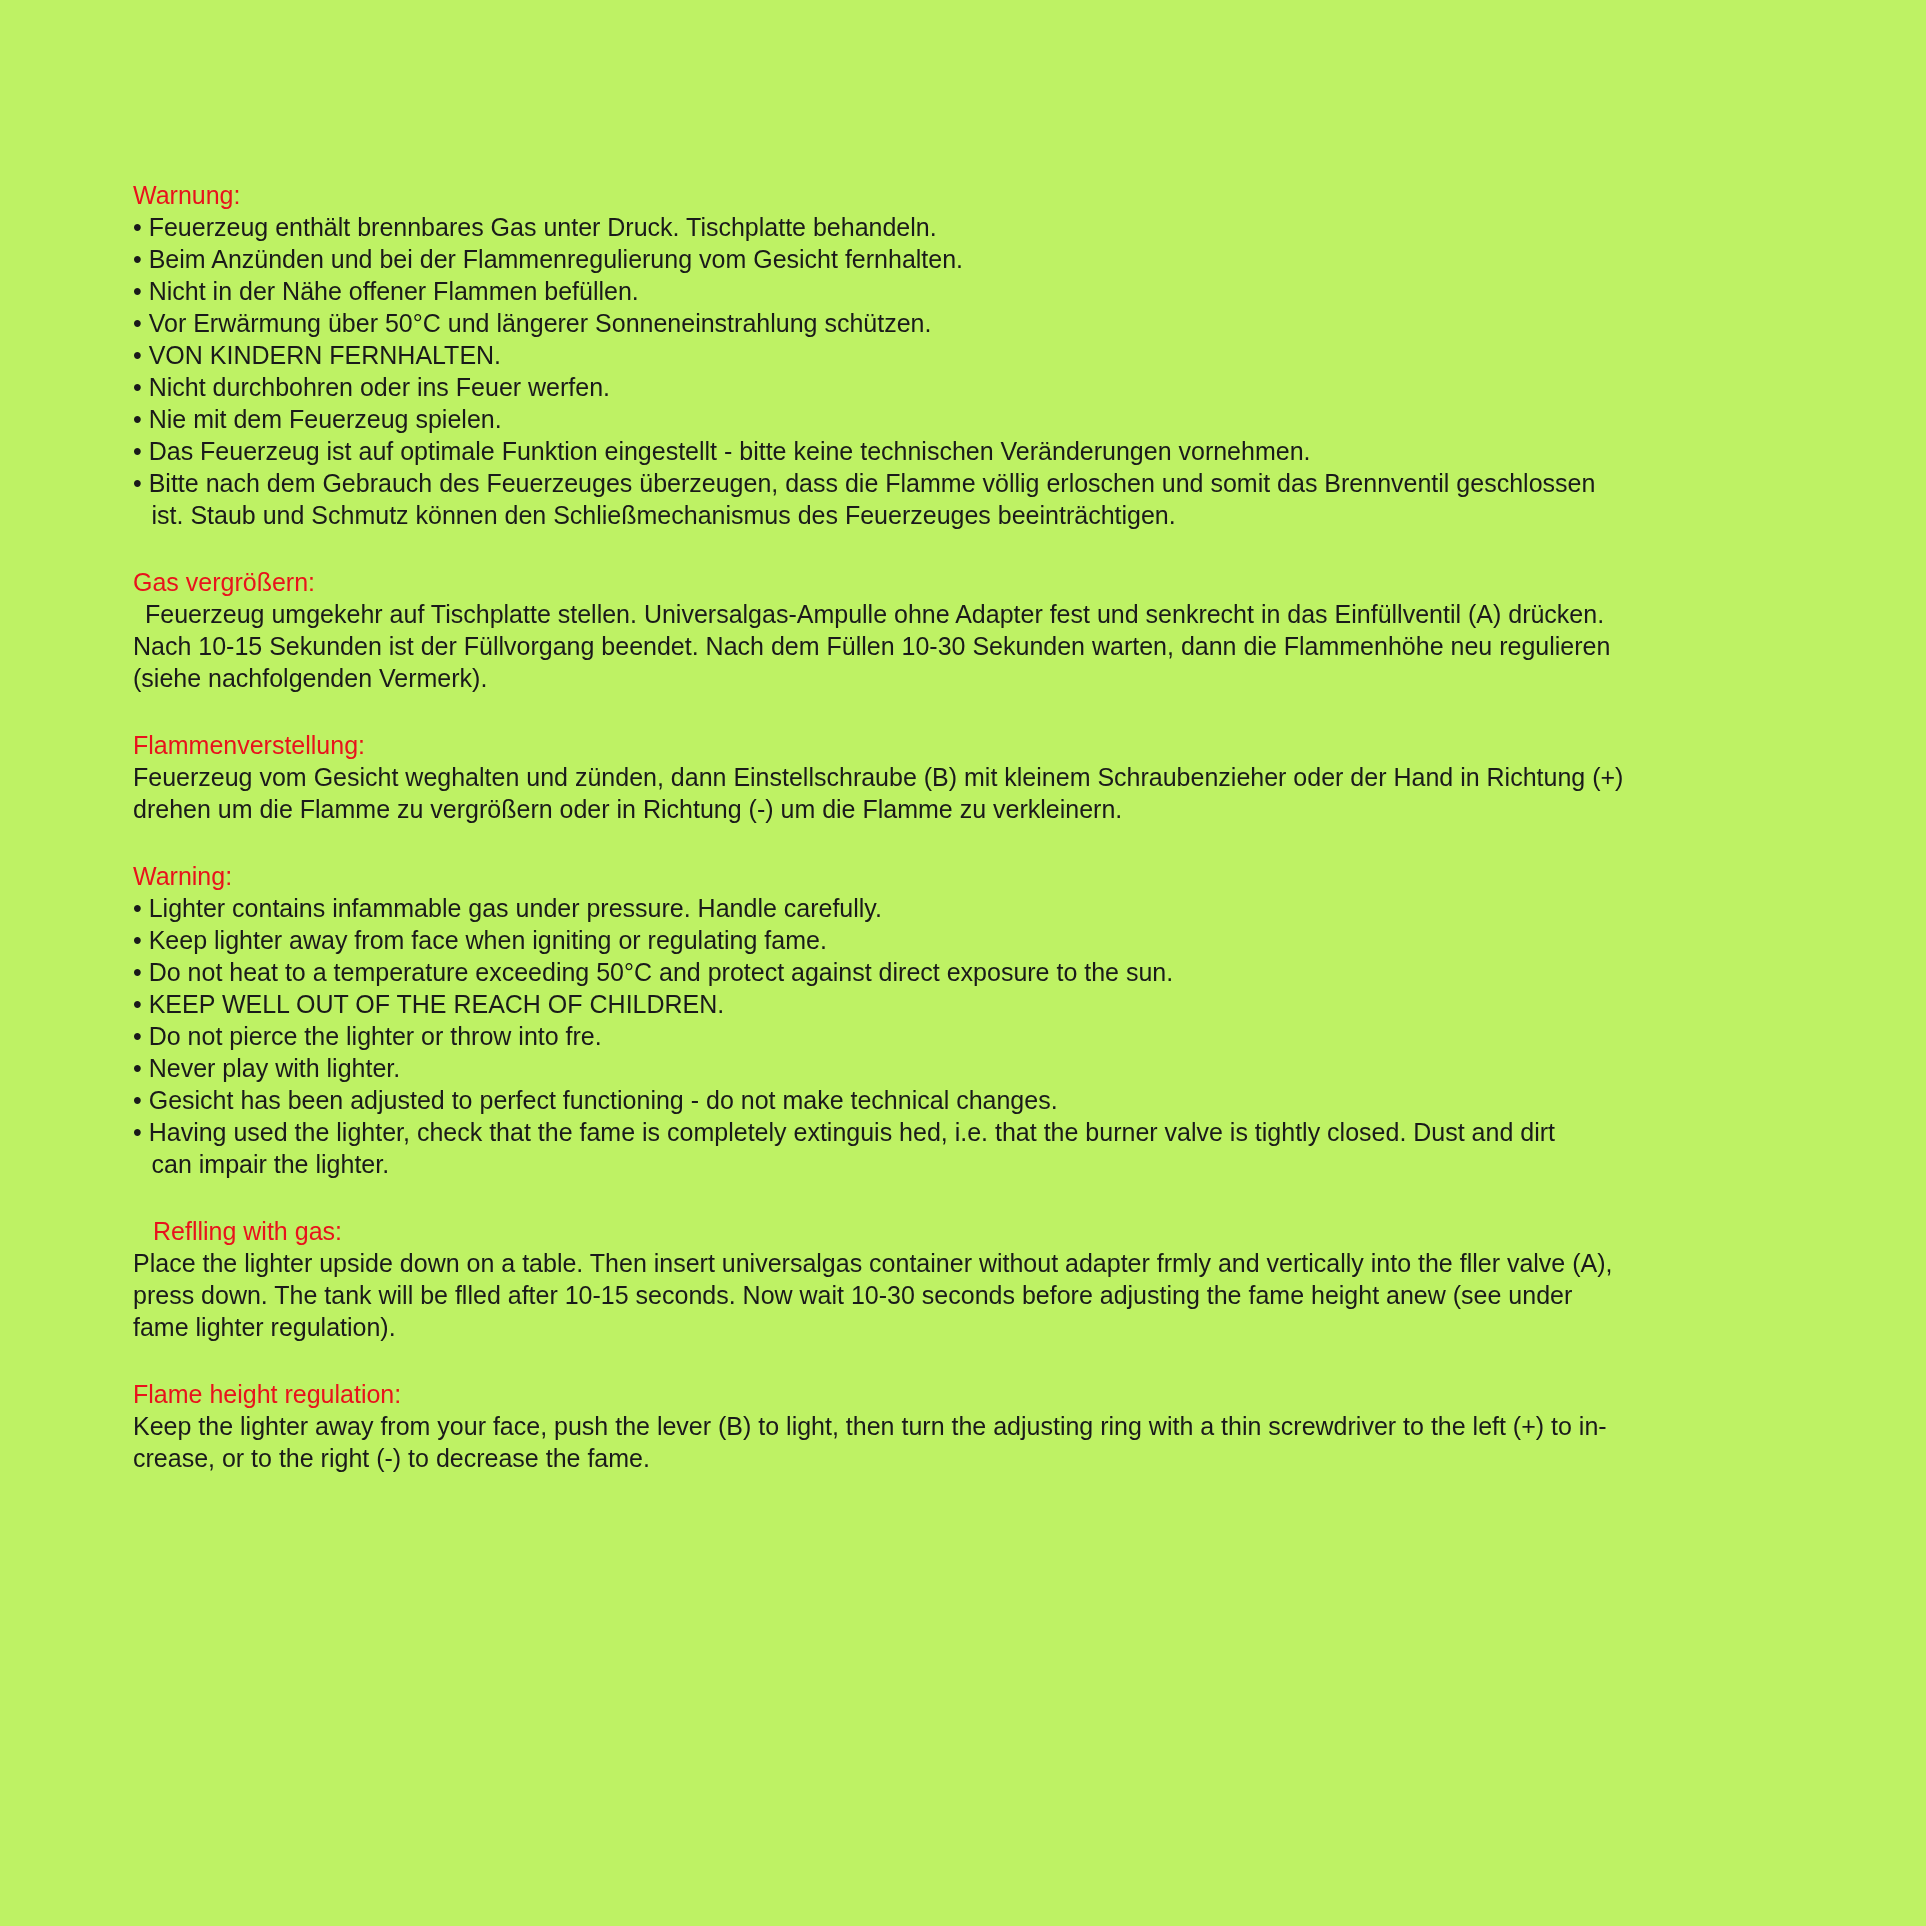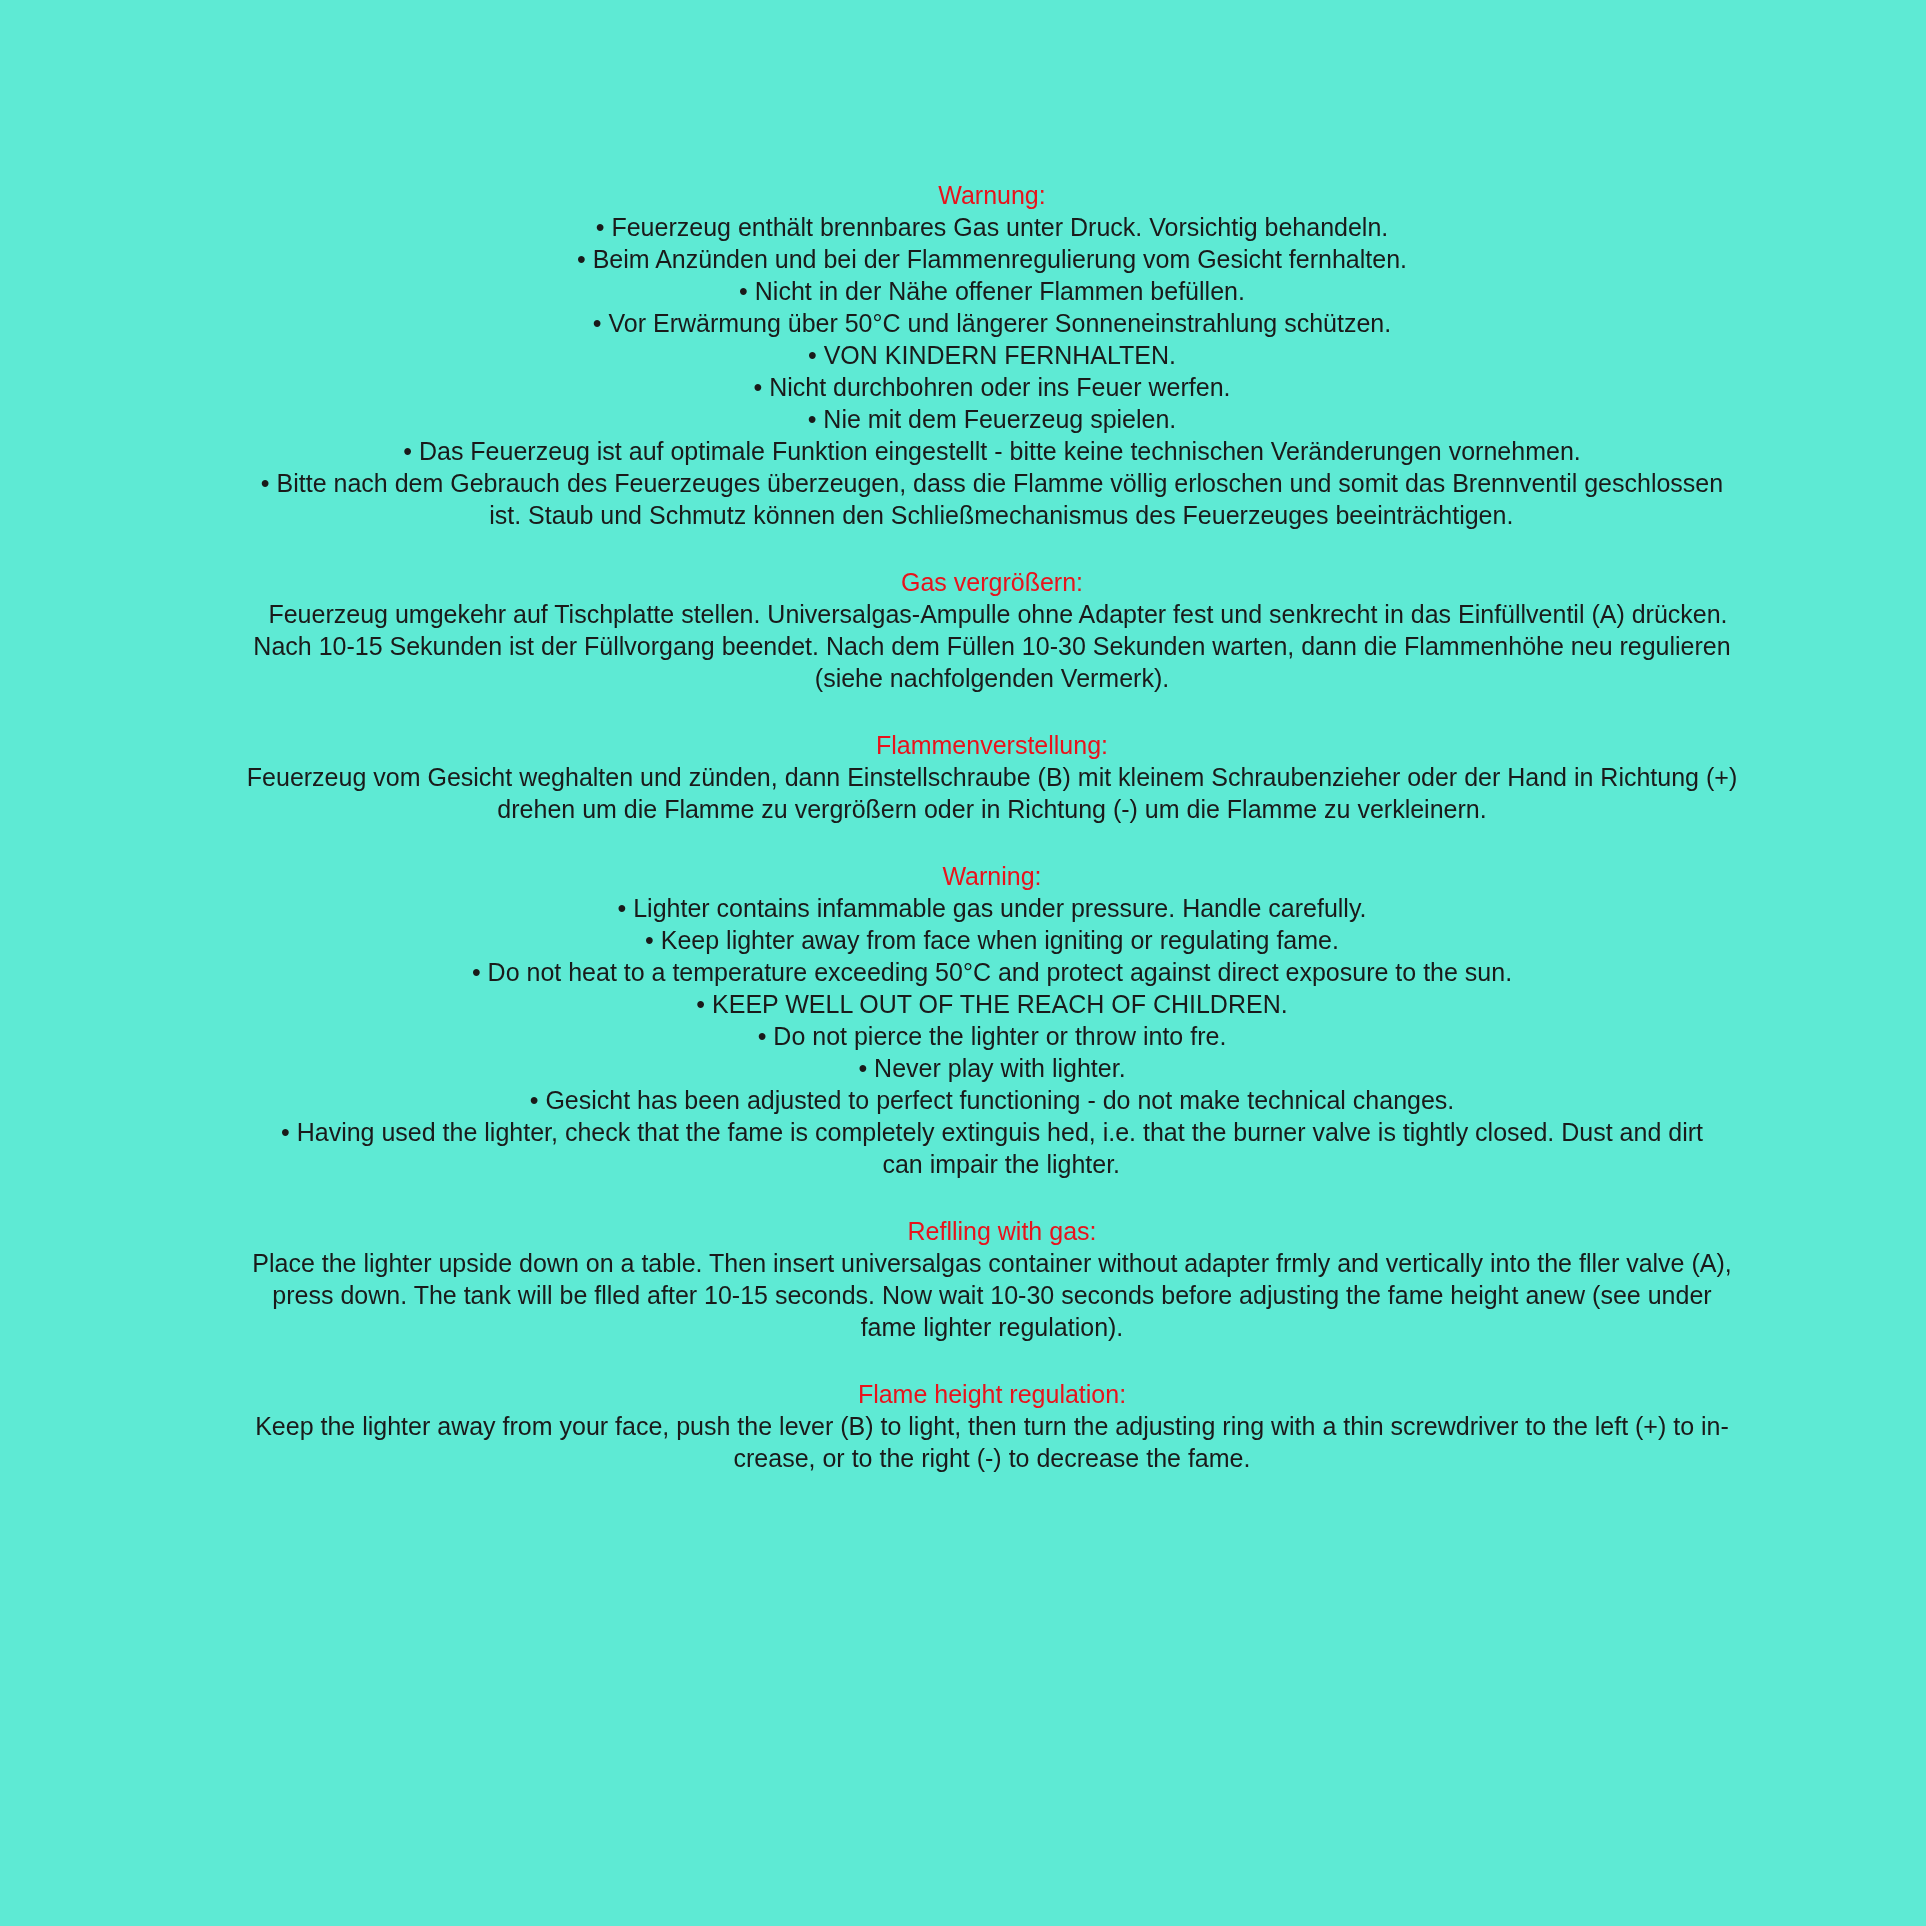--- a/index.html
+++ b/index.html
@@ -4,24 +4,23 @@
 <style>
   html, body {
     margin: 0;
     padding: 0;
     background: #ffffff;
   }
   .page {
     position: relative;
     width: 1926px;
     height: 1926px;
-    background: #5eead4;
+    background: #bef264;
     overflow: hidden;
     font-family: "Liberation Sans", sans-serif;
-    text-align: center;
   }
   .content {
     position: absolute;
     left: 133px;
     top: 179px;
     width: 1718px;
   }
   .section + .section {
     margin-top: 35px;
   }
@@ -43,21 +42,21 @@
     padding-left: 18.5px;
   }
 </style>
 </head>
 <body>
 
 <div class="page">
   <div class="content">
       <div class="section">
         <h2 class="section-heading" style="color: rgb(232, 19, 28);">Warnung:</h2>
-        <div class="text-line" style="color: rgb(26, 26, 26);">• Feuerzeug enthält brennbares Gas unter Druck. Vorsichtig behandeln.</div>
+        <div class="text-line" style="color: rgb(26, 26, 26);">• Feuerzeug enthält brennbares Gas unter Druck. Tischplatte behandeln.</div>
         <div class="text-line" style="color: rgb(26, 26, 26);">• Beim Anzünden und bei der Flammenregulierung vom Gesicht fernhalten.</div>
         <div class="text-line" style="color: rgb(26, 26, 26);">• Nicht in der Nähe offener Flammen befüllen.</div>
         <div class="text-line" style="color: rgb(26, 26, 26);">• Vor Erwärmung über 50°C und längerer Sonneneinstrahlung schützen.</div>
         <div class="text-line" style="color: rgb(26, 26, 26);">• VON KINDERN FERNHALTEN.</div>
         <div class="text-line" style="color: rgb(26, 26, 26);">• Nicht durchbohren oder ins Feuer werfen.</div>
         <div class="text-line" style="color: rgb(26, 26, 26);">• Nie mit dem Feuerzeug spielen.</div>
         <div class="text-line" style="color: rgb(26, 26, 26);">• Das Feuerzeug ist auf optimale Funktion eingestellt - bitte keine technischen Veränderungen vornehmen.</div>
         <div class="text-line" style="color: rgb(26, 26, 26);">• Bitte nach dem Gebrauch des Feuerzeuges überzeugen, dass die Flamme völlig erloschen und somit das Brennventil geschlossen</div>
         <div class="text-line cont" style="color: rgb(26, 26, 26);">ist. Staub und Schmutz können den Schließmechanismus des Feuerzeuges beeinträchtigen.</div>
       </div>

